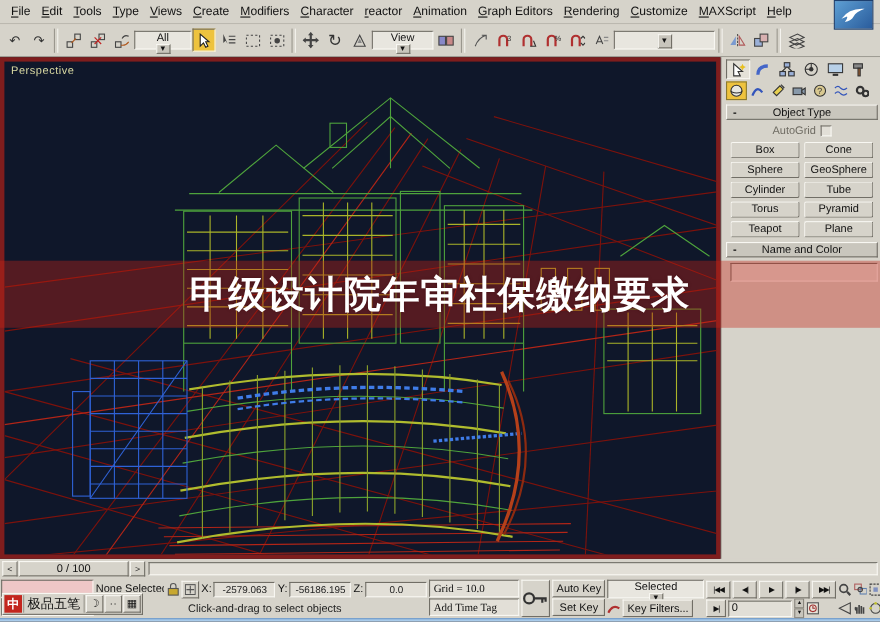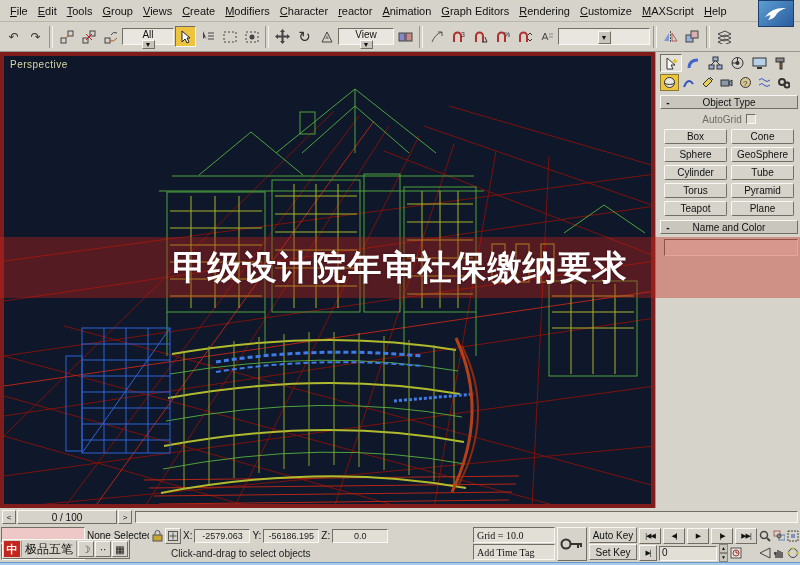--- a/index.html
+++ b/index.html
@@ -93,21 +93,21 @@
   .ime .name { padding:0 3px; font-size:12px; border-left:1px solid #9a978e; border-right:1px solid #9a978e; height:16px; display:flex; align-items:center; }
   .ime .sq { width:16px; height:16px; font-size:10px; display:flex; align-items:center; justify-content:center; }
 </style>
 </head>
 <body>
 
 <div class="menubar">
   <span class="mitem">File</span>
   <span class="mitem">Edit</span>
   <span class="mitem">Tools</span>
-  <span class="mitem">Group</span>
+  <span class="mitem">Type</span>
   <span class="mitem">Views</span>
   <span class="mitem">Create</span>
   <span class="mitem">Modifiers</span>
   <span class="mitem">Character</span>
   <span class="mitem">reactor</span>
   <span class="mitem">Animation</span>
   <span class="mitem">Graph Editors</span>
   <span class="mitem">Rendering</span>
   <span class="mitem">Customize</span>
   <span class="mitem">MAXScript</span>
@@ -573,20 +573,34 @@
     <svg width="24" height="14">
       <circle cx="6" cy="7" r="4.5" fill="none" stroke="#333" stroke-width="2"></circle>
       <path d="M10,7 H22 M18,7 V11 M21,7 V10" stroke="#333" stroke-width="2" fill="none"></path>
       </svg>
     </span>
   <div class="col">
     <span class="akbtn raised">Auto Key</span>
     <span class="akbtn raised">Set Key</span>
   </div>
   <div class="col">
+    <div class="combo selcombo">
+      <span>Selected</span>
+      <span class="arr">▼</span>
+    </div>
+    <div class="row" style="height:16px;">
+      <span class="navbtn">
+        <svg width="13" height="11">
+            <path d="M1,9 Q5,1 11,5" fill="none" stroke="#b03030" stroke-width="2"></path>
+          </svg>
+        </span>
+      <span class="kf raised">Key Filters...</span>
+    </div>
+  </div>
+  <div class="col">
     <div class="row" style="height:17px;">
       <span class="pb raised">|◀◀</span>
       <span class="pb raised">◀|</span>
       <span class="pb raised">▶</span>
       <span class="pb raised">|▶</span>
       <span class="pb raised">▶▶|</span>
     </div>
     <div class="row" style="height:16px;">
       <span class="pb raised" style="width:18px;">▶|</span>
       <span class="framefield sunken">0</span>

